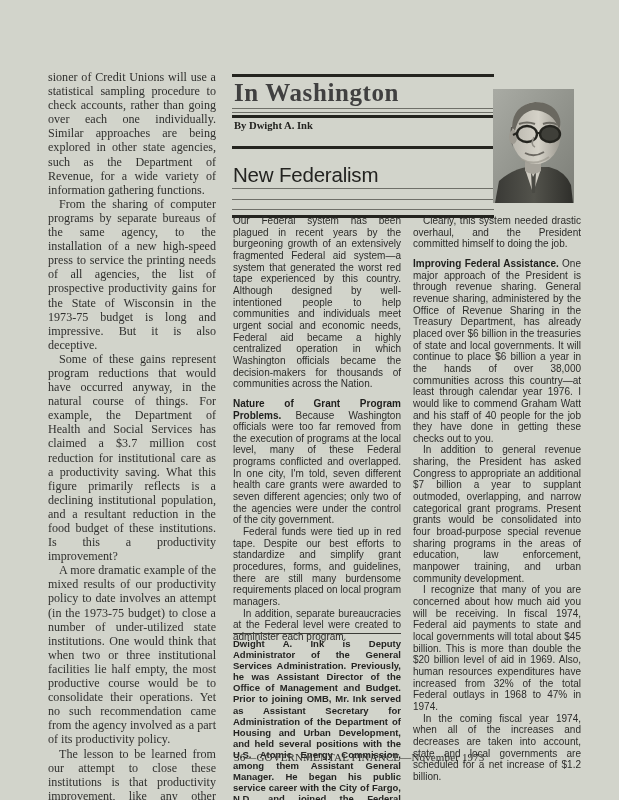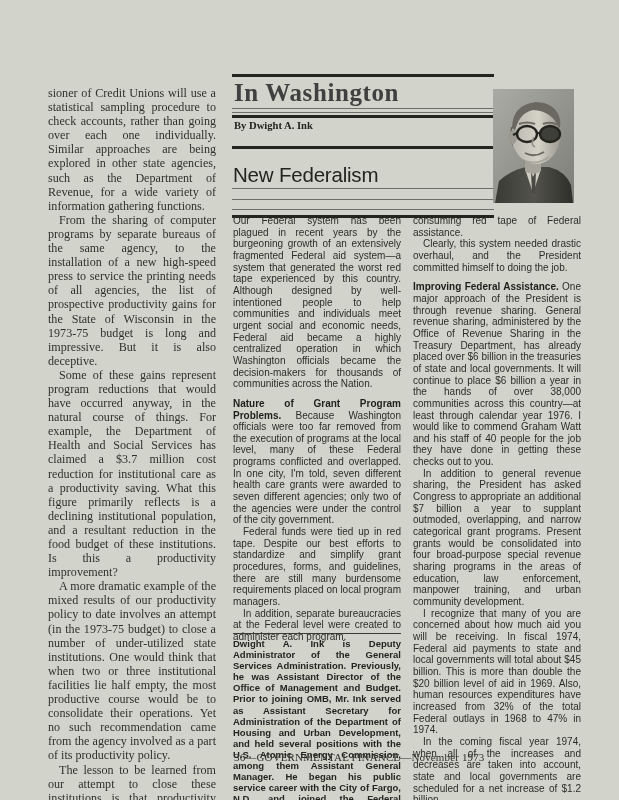--- a/index.html
+++ b/index.html
@@ -26,21 +26,21 @@
     font-family: "Liberation Serif", serif;
     font-size: 12.1px;
     line-height: 14.1px;
     text-align: justify;
     color: #30302e;
   }
   .col-left p {
     margin: 0;
     text-indent: 11px;
   }
-  .col-left p.cont { text-indent: 0; margin-top: 16px; }
+  .col-left p.cont { text-indent: 0; }
 
   
   .masthead {
     position: absolute;
     left: 232px;
     top: 74px;
     width: 262px;
   }
   .rule-thick {
     height: 3px;
@@ -244,21 +244,20 @@
   </div>
 
   <div class="biobox">
     <div class="rule-thin"></div>
     <p class="biotext">Dwight A. Ink is Deputy Administrator of the General Services Administration. Previously, he was Assistant Director of the Office of Management and Budget. Prior to joining OMB, Mr. Ink served as Assistant Secretary for Administration of the Department of Housing and Urban Development, and held several positions with the U.S. Atomic Energy Commission, among them Assistant General Manager. He began his public service career with the City of Fargo, N.D., and joined the Federal Government in 1950 with the Bureau of Reclamation in Bismarck, N.D.</p>
   </div>
 
   <div class="footer">36—GOVERNMENTAL FINANCE—November 1973</div>
 
   <div class="col-right">
-    <p class="cont">consuming red tape of Federal assistance.</p>
     <p>Clearly, this system needed drastic overhaul, and the President committed himself to doing the job.</p>
     <div class="spacer-para"></div>
     <p class="noind"><span class="runhead">Improving Federal Assistance.</span> <span>One major approach of the President is through revenue sharing. General revenue sharing, administered by the Office of Revenue Sharing in the Treasury Department, has already placed over $6 billion in the treasuries of state and local governments. It will continue to place $6 billion a year in the hands of over 38,000 communities across this country—at least through calendar year 1976. I would like to commend Graham Watt and his staff of 40 people for the job they have done in getting these checks out to you.</span></p>
     <p>In addition to general revenue sharing, the President has asked Congress to appropriate an additional $7 billion a year to supplant outmoded, overlapping, and narrow categorical grant programs. Present grants would be consolidated into four broad-purpose special revenue sharing programs in the areas of education, law enforcement, manpower training, and urban community development.</p>
     <p>I recognize that many of you are concerned about how much aid you will be receiving. In fiscal 1974, Federal aid payments to state and local governments will total about $45 billion. This is more than double the $20 billion level of aid in 1969. Also, human resources expenditures have increased from 32% of the total Federal outlays in 1968 to 47% in 1974.</p>
     <p>In the coming fiscal year 1974, when all of the increases and decreases are taken into account, state and local governments are scheduled for a net increase of $1.2 billion.</p>
 
   </div>
 
 </div>

